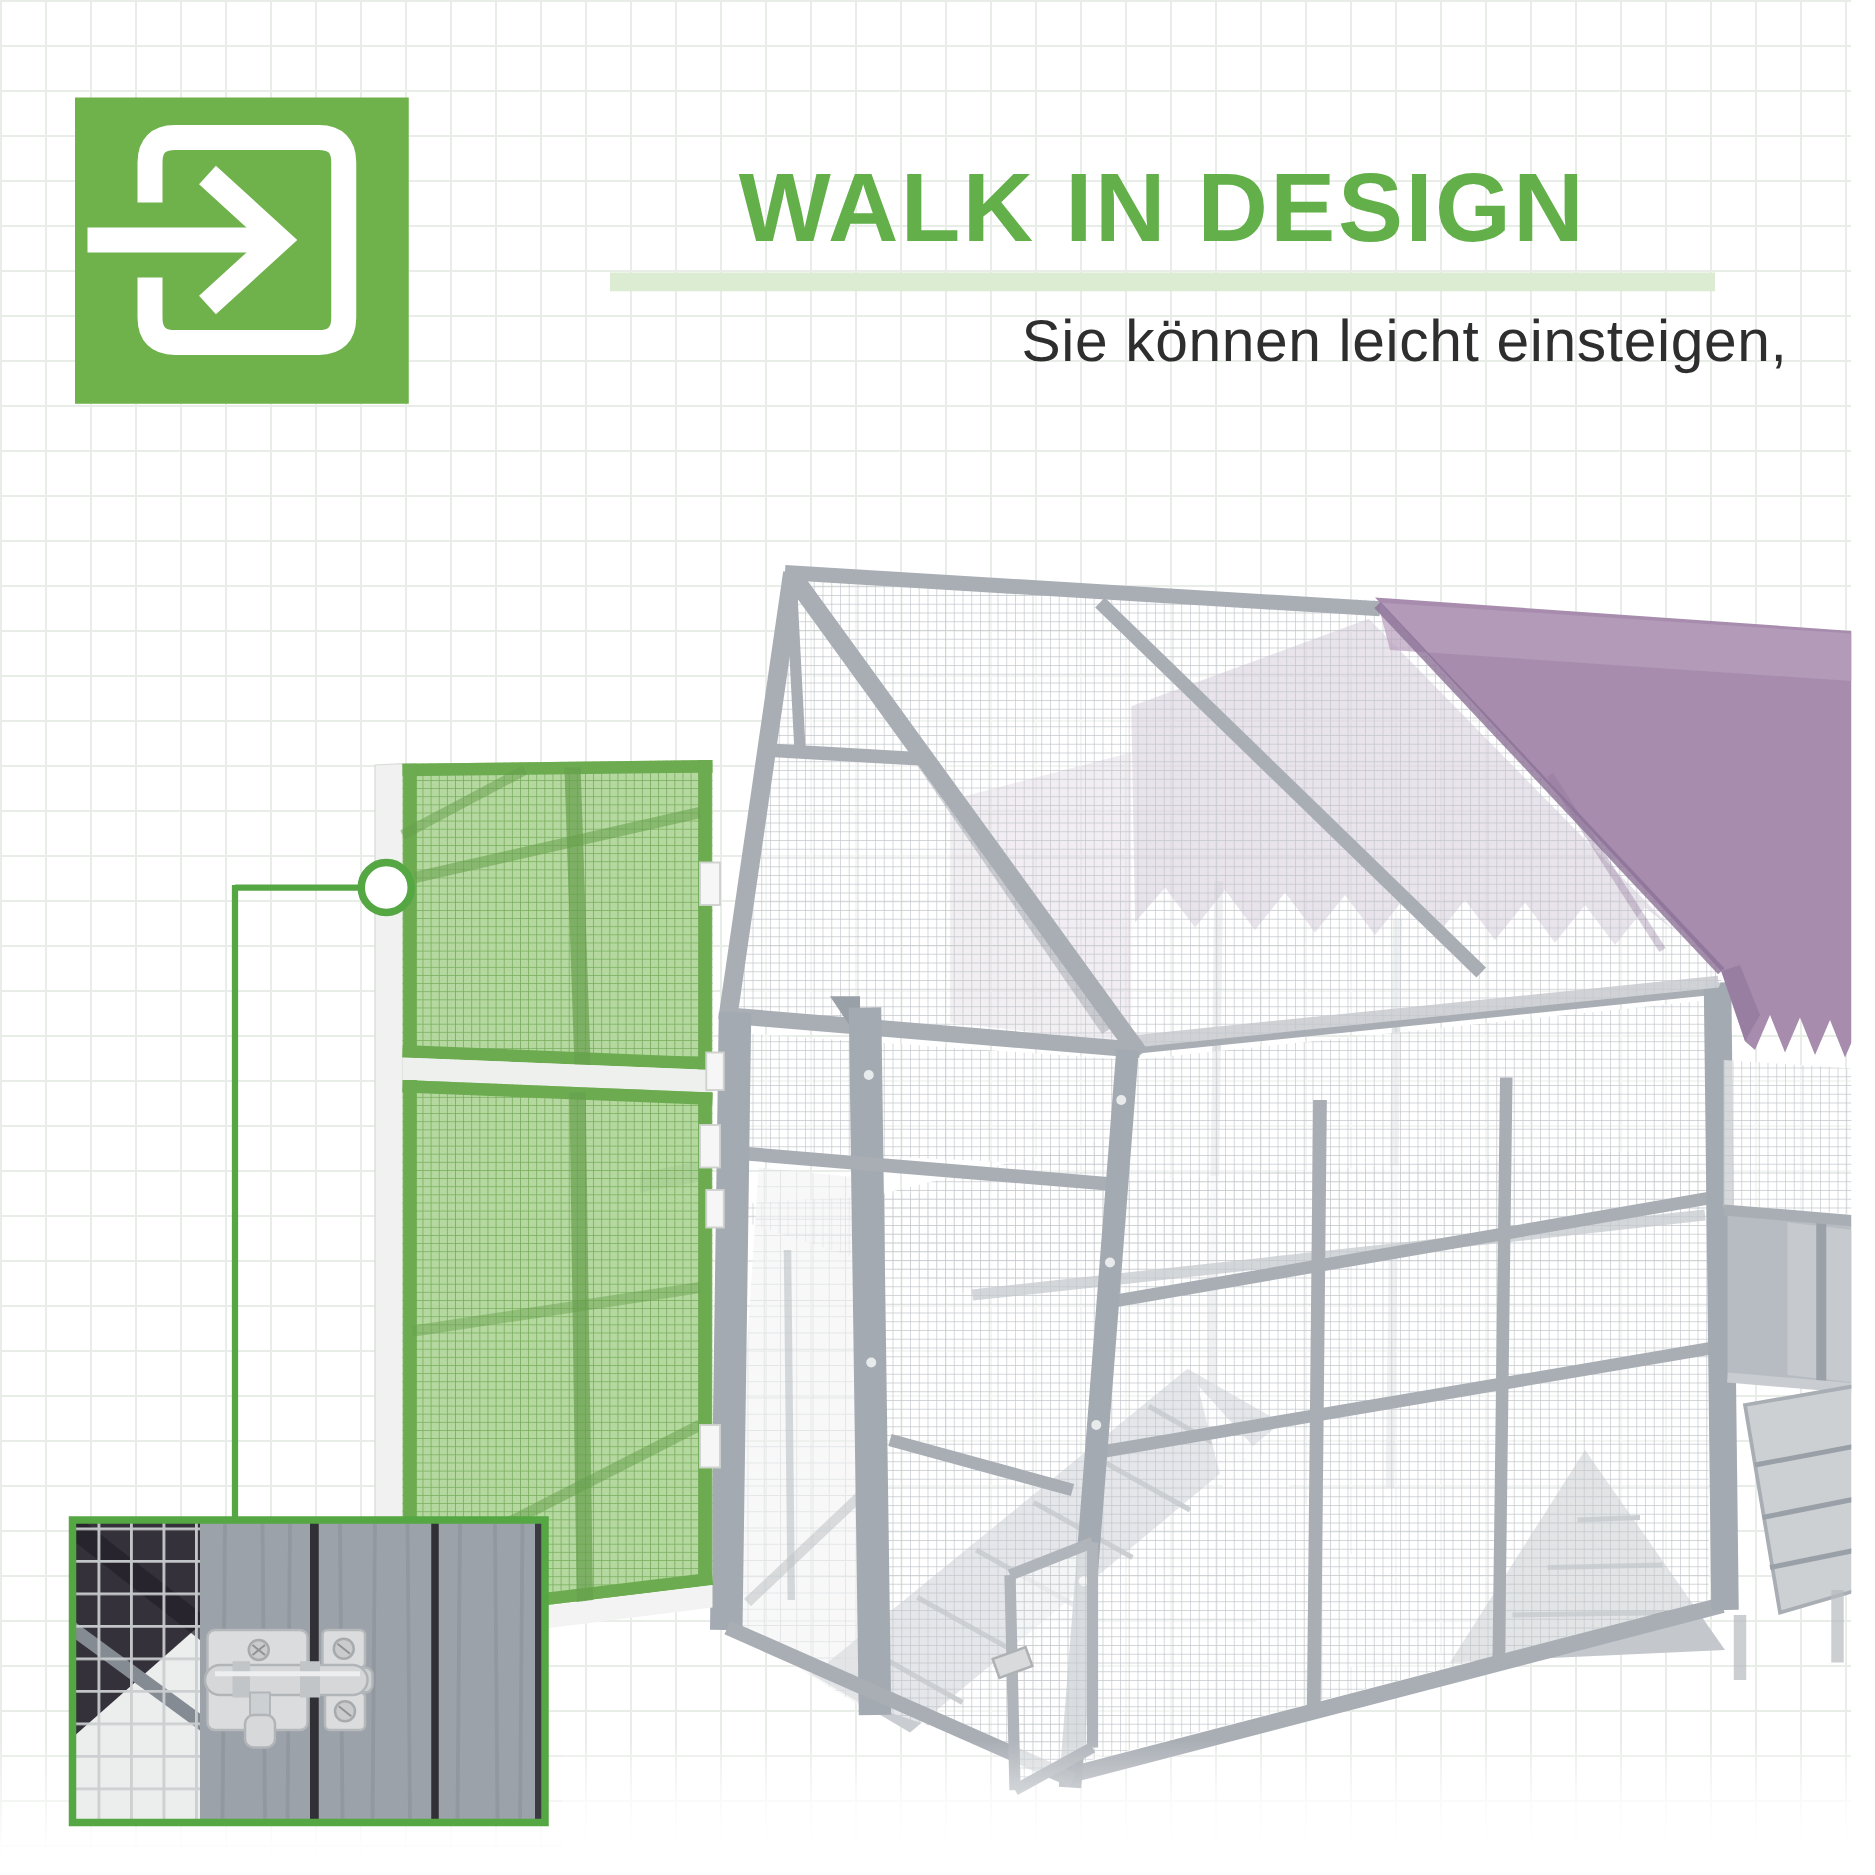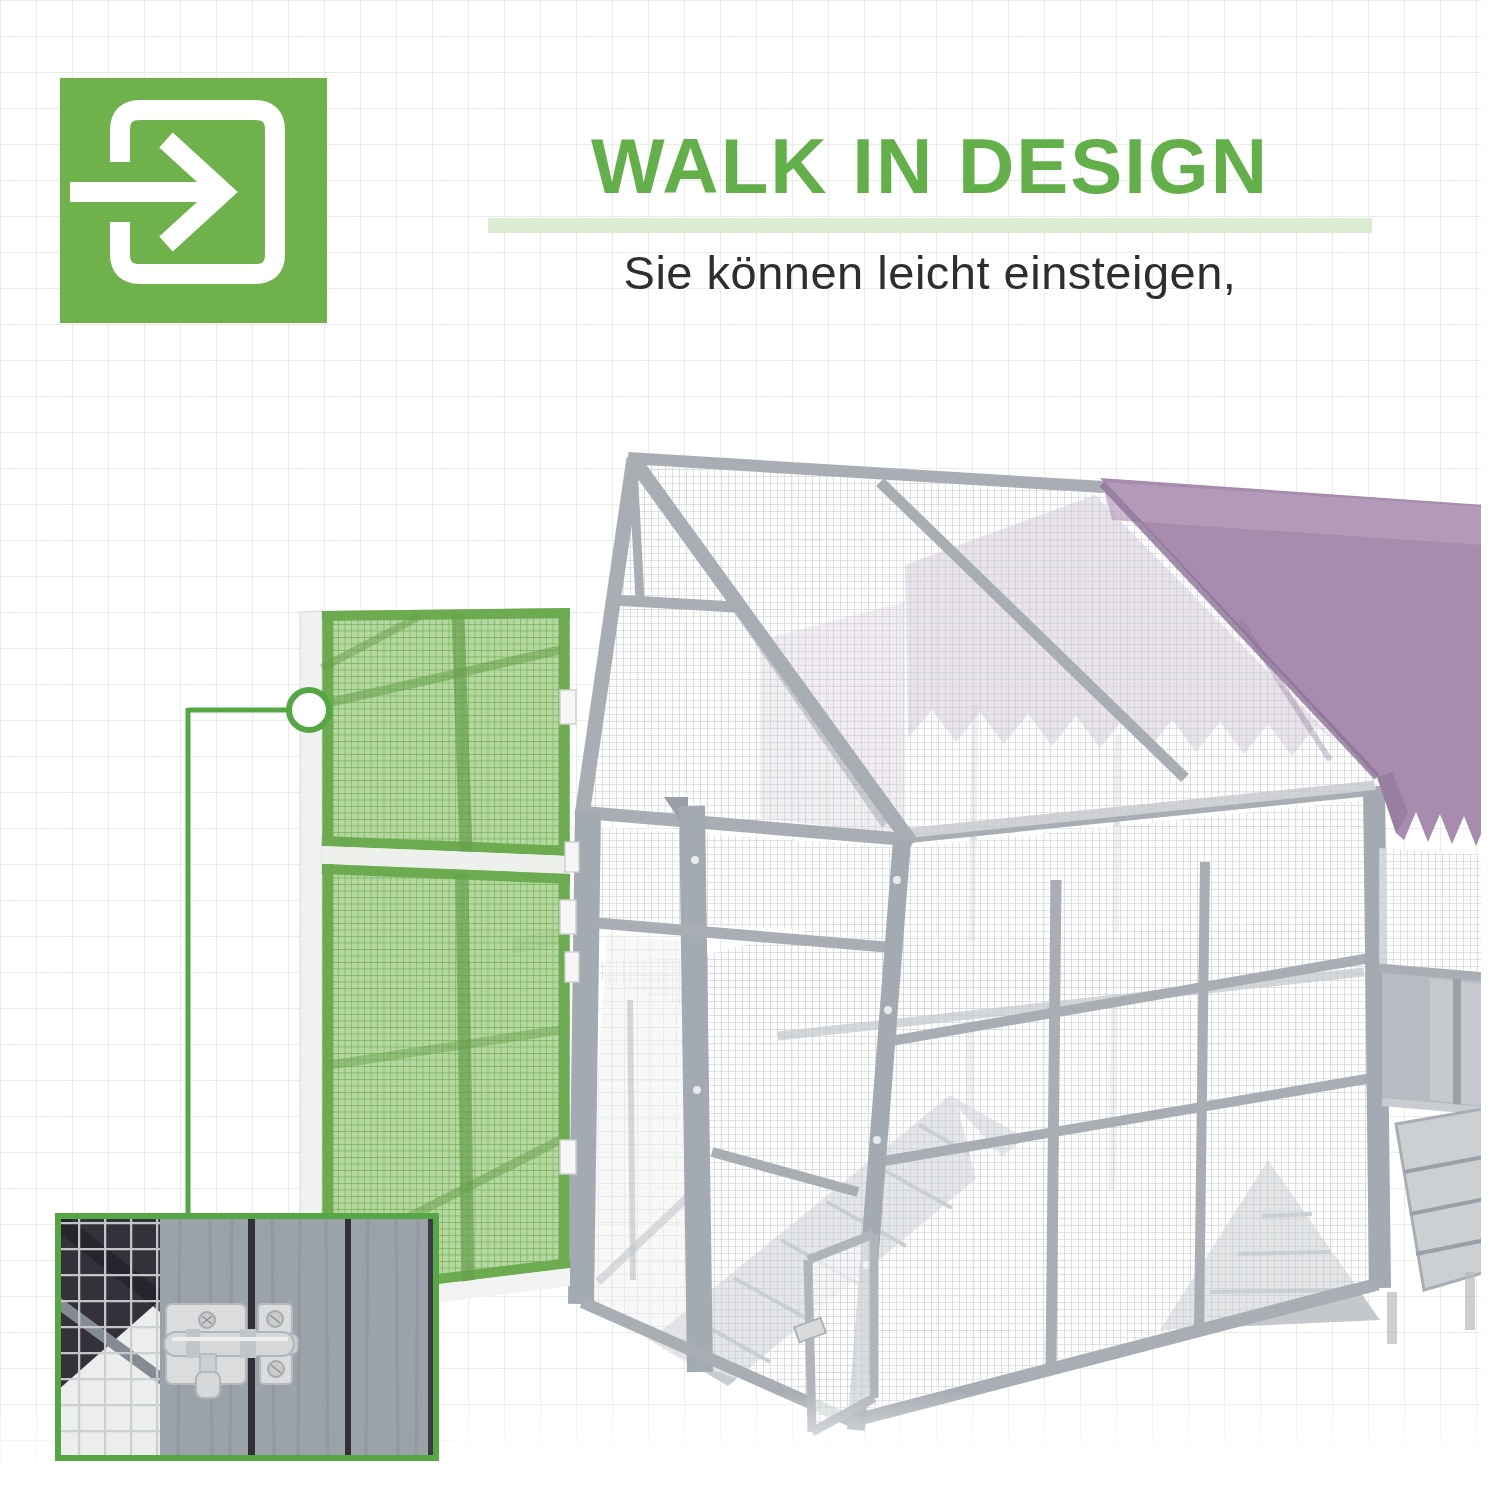--- a/index.html
+++ b/index.html
@@ -26,21 +26,21 @@
   }
   .page-title{
     margin:0;font-size:78px;line-height:1.05;font-weight:700;
     color:#63b04a;letter-spacing:2px;white-space:nowrap;
   }
   .title-underline{
     width:884px;height:15px;background:#dcecd2;margin:10px auto 0 auto;
   }
   .subtitle{
     margin:13px 0 0 0;font-size:47px;line-height:1.16;font-weight:300;
-    color:#2e2e2e;letter-spacing:.5px;
+    color:#2e2e2e;letter-spacing:.5px;text-align:right;
   }
   .render-svg{position:absolute;left:0;top:0;width:1500px;height:1500px;}
 </style>
 </head>
 <body>
 
 <div class="canvas">
 
   <div class="grid-bg"></div>
 

